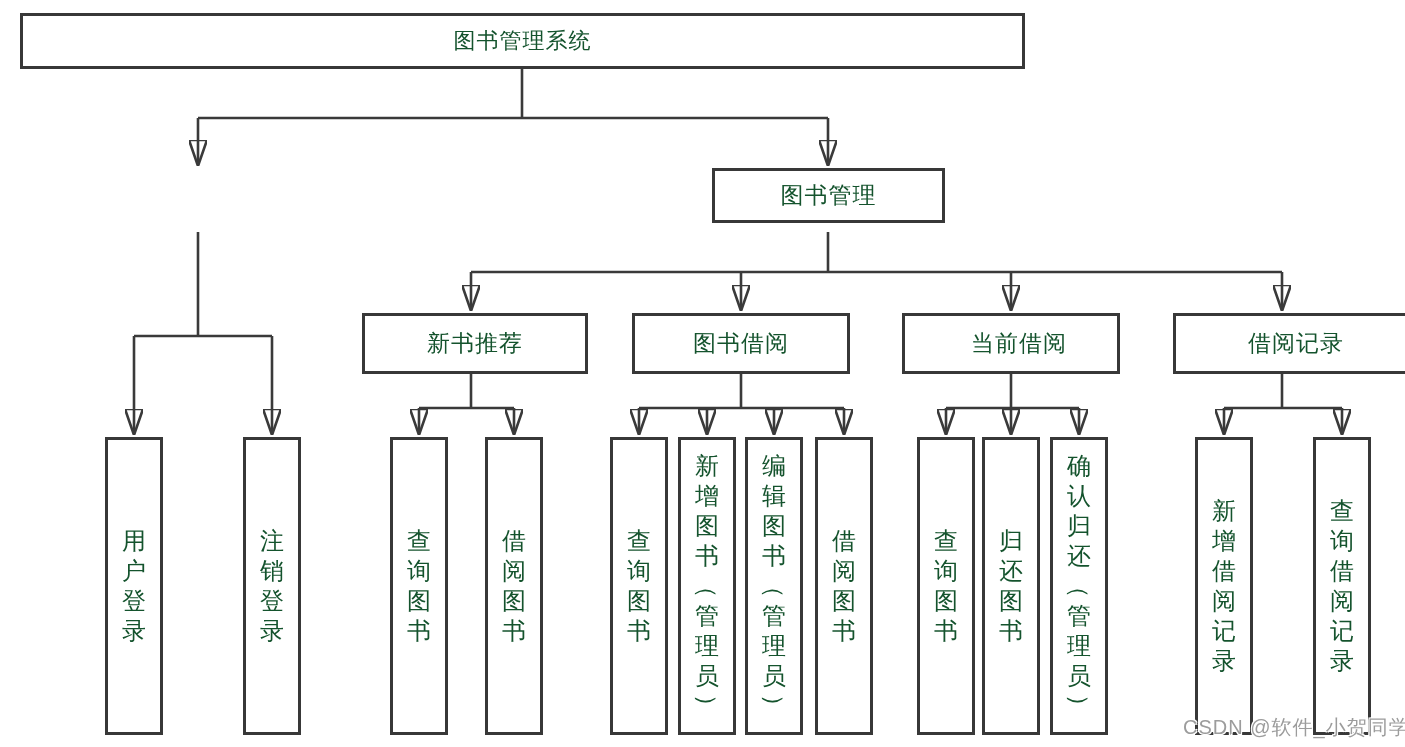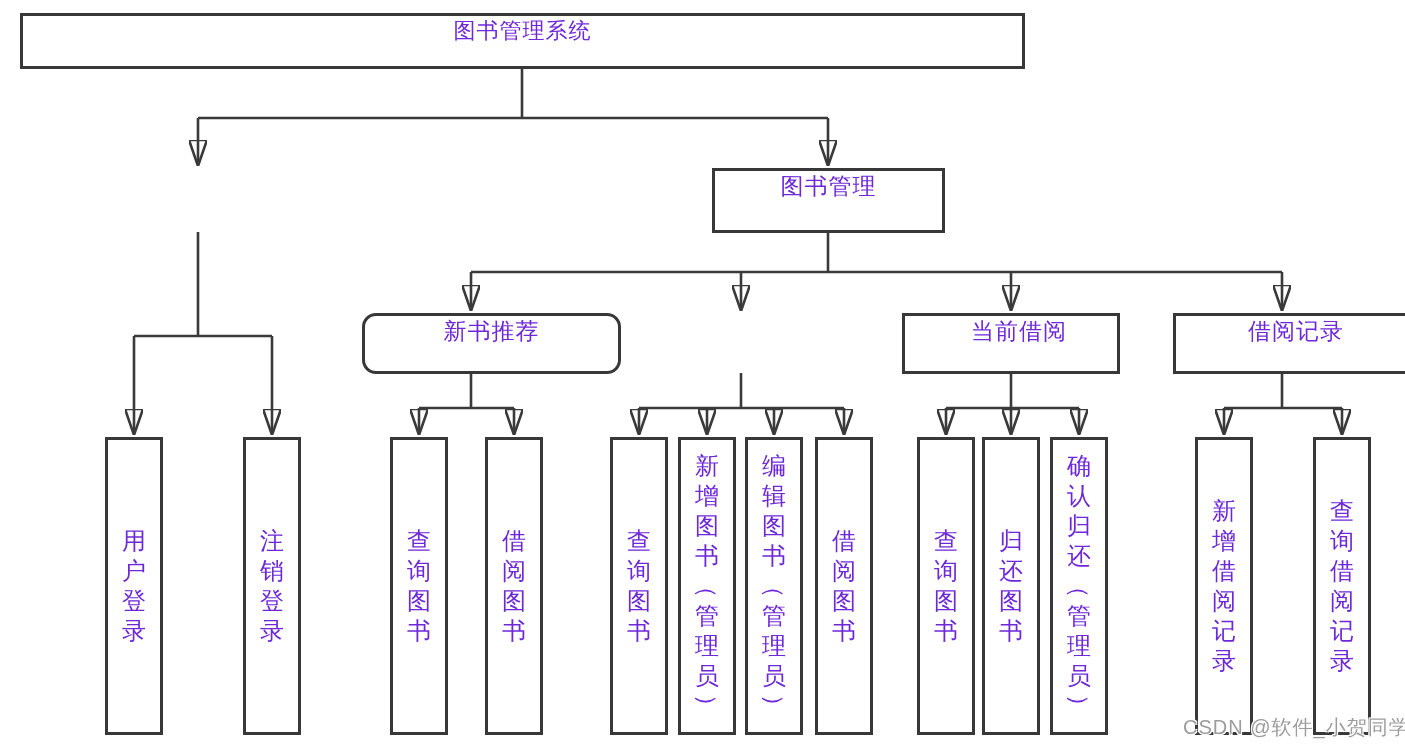--- a/index.html
+++ b/index.html
@@ -4,21 +4,21 @@
 <style>
   html,body{margin:0;padding:0;background:#ffffff;}
   .canvas{
     position:relative;width:1405px;height:747px;background:#ffffff;overflow:hidden;
     font-family:"Liberation Sans","DejaVu Sans",sans-serif;
   }
   svg.connectors{position:absolute;left:0;top:0;width:1405px;height:747px;}
   svg.connectors path{stroke:#3a3a3a;stroke-width:2.6;fill:none;}
   .node{
     position:absolute;box-sizing:border-box;border:3px solid #383838;background:#ffffff;
-    display:flex;justify-content:center;color:#6d28d9;
+    display:flex;align-items:center;justify-content:center;color:#14532d;
   }
   .node.h .label{font-size:23px;letter-spacing:1px;white-space:nowrap;}
   .node.root .label{font-size:22px;letter-spacing:1px;}
   .node.v{flex-direction:column;}
   .vtext{display:flex;flex-direction:column;align-items:center;justify-content:center;height:100%;}
   .vtext .ch{display:block;height:30px;line-height:30px;font-size:24px;text-align:center;}
   .vtext .ch.rot{transform:rotate(90deg);}
   .watermark{
     position:absolute;left:1183px;top:714px;font-size:20px;color:#9c9c9c;white-space:nowrap;
     text-shadow:-1px -1px 0 #fff,1px -1px 0 #fff,-1px 1px 0 #fff,1px 1px 0 #fff;
@@ -75,26 +75,29 @@
     <path d="M1282 373 V408"></path>
     <path d="M1224 408 H1342"></path>
     <path d="M1224 408 V433" marker-end="url(#arw)"></path>
     <path d="M1342 408 V433" marker-end="url(#arw)"></path>
   </svg>
 
   <div class="node h root" style="left:20px;top:13px;width:1005px;height:56px;">
     <span class="label">图书管理系统</span>
   </div>
 
-  <div class="node h" style="left:712px;top:168px;width:233px;height:65px;">
+  <div class="node h" style="left:712px;top:168px;width:233px;height:55px;">
     <span class="label">图书管理</span>
   </div>
 
-  <div class="node h" style="left:362px;top:313px;width:259px;height:61px;border-radius:14px;">
+  <div class="node h" style="left:362px;top:313px;width:226px;height:61px;">
     <span class="label">新书推荐</span>
+  </div>
+  <div class="node h" style="left:632px;top:313px;width:218px;height:61px;">
+    <span class="label">图书借阅</span>
   </div>
   <div class="node h" style="left:902px;top:313px;width:218px;height:61px;padding-left:16px;">
     <span class="label">当前借阅</span>
   </div>
   <div class="node h" style="left:1173px;top:313px;width:246px;height:61px;">
     <span class="label">借阅记录</span>
   </div>
 
   <div class="node v" style="left:105px;top:437px;width:58px;height:298px;">
     <span class="vtext">

